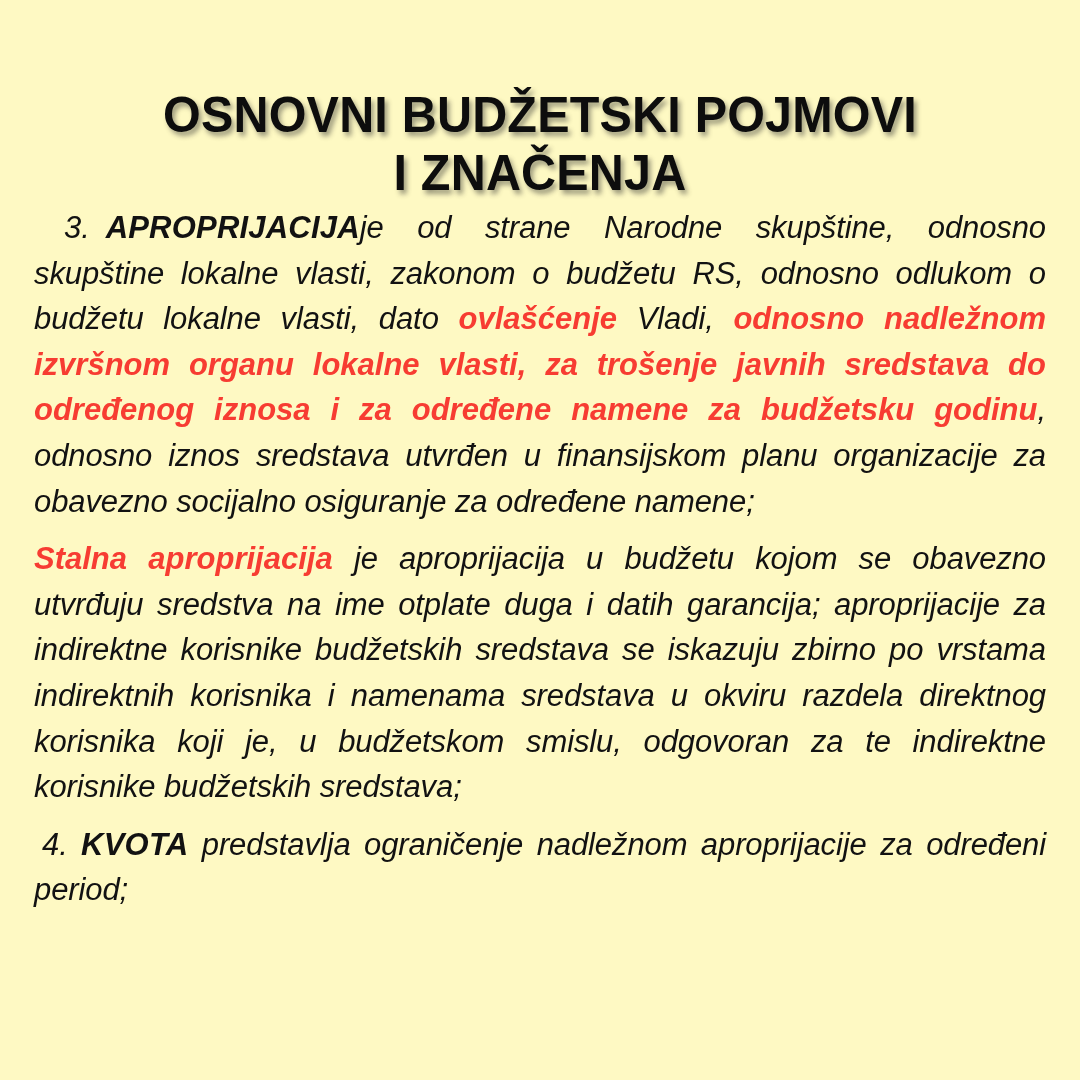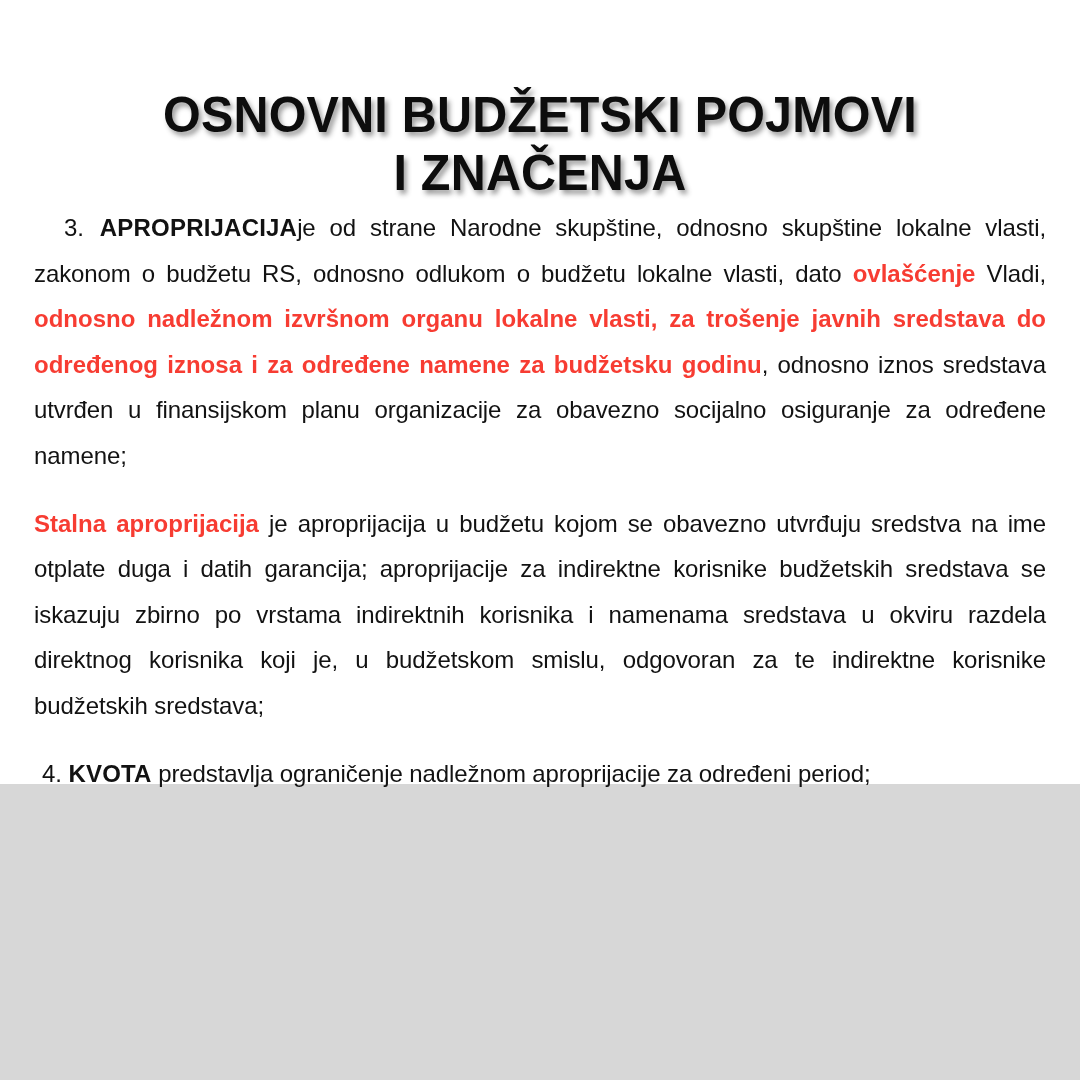--- a/index.html
+++ b/index.html
@@ -11,23 +11,23 @@
     width: 1080px;
     height: 1080px;
     background: #d7d7d7;
     font-family: "Liberation Sans", "DejaVu Sans", sans-serif;
     overflow: hidden;
   }
 
   .slide {
     position: relative;
     width: 1080px;
-    height: 784px;
+    height: 1080px;
     box-sizing: border-box;
-    background: #ffffff;
+    background: #fef9c3;
     padding-left: 35px;
   }
 
   
   .title-block {
     position: absolute;
     top: 52px;
     left: 0;
     width: 1080px;
     text-align: center;
@@ -46,35 +46,36 @@
     white-space: nowrap;
   }
 
   
   .body-copy {
     position: absolute;
     top: 205px;
     left: 34px;
     width: 1012px;
     color: #121212;
-    font-size: 24px;
+    font-size: 31px;
     line-height: 45.6px;
     text-align: justify;
     text-justify: inter-word;
     font-weight: 400;
     letter-spacing: -0.1px;
+    font-style: italic;
   }
 
   .para {
     margin: 0 0 0 0;
     text-align: justify;
     text-align-last: left;
   }
   .para + .para {
-    margin-top: 22px;
+    margin-top: 12px;
   }
 
   .lead-indent {
     display: inline-block;
     width: 30px;
   }
   .lead-indent-small {
     display: inline-block;
     width: 8px;
   }

